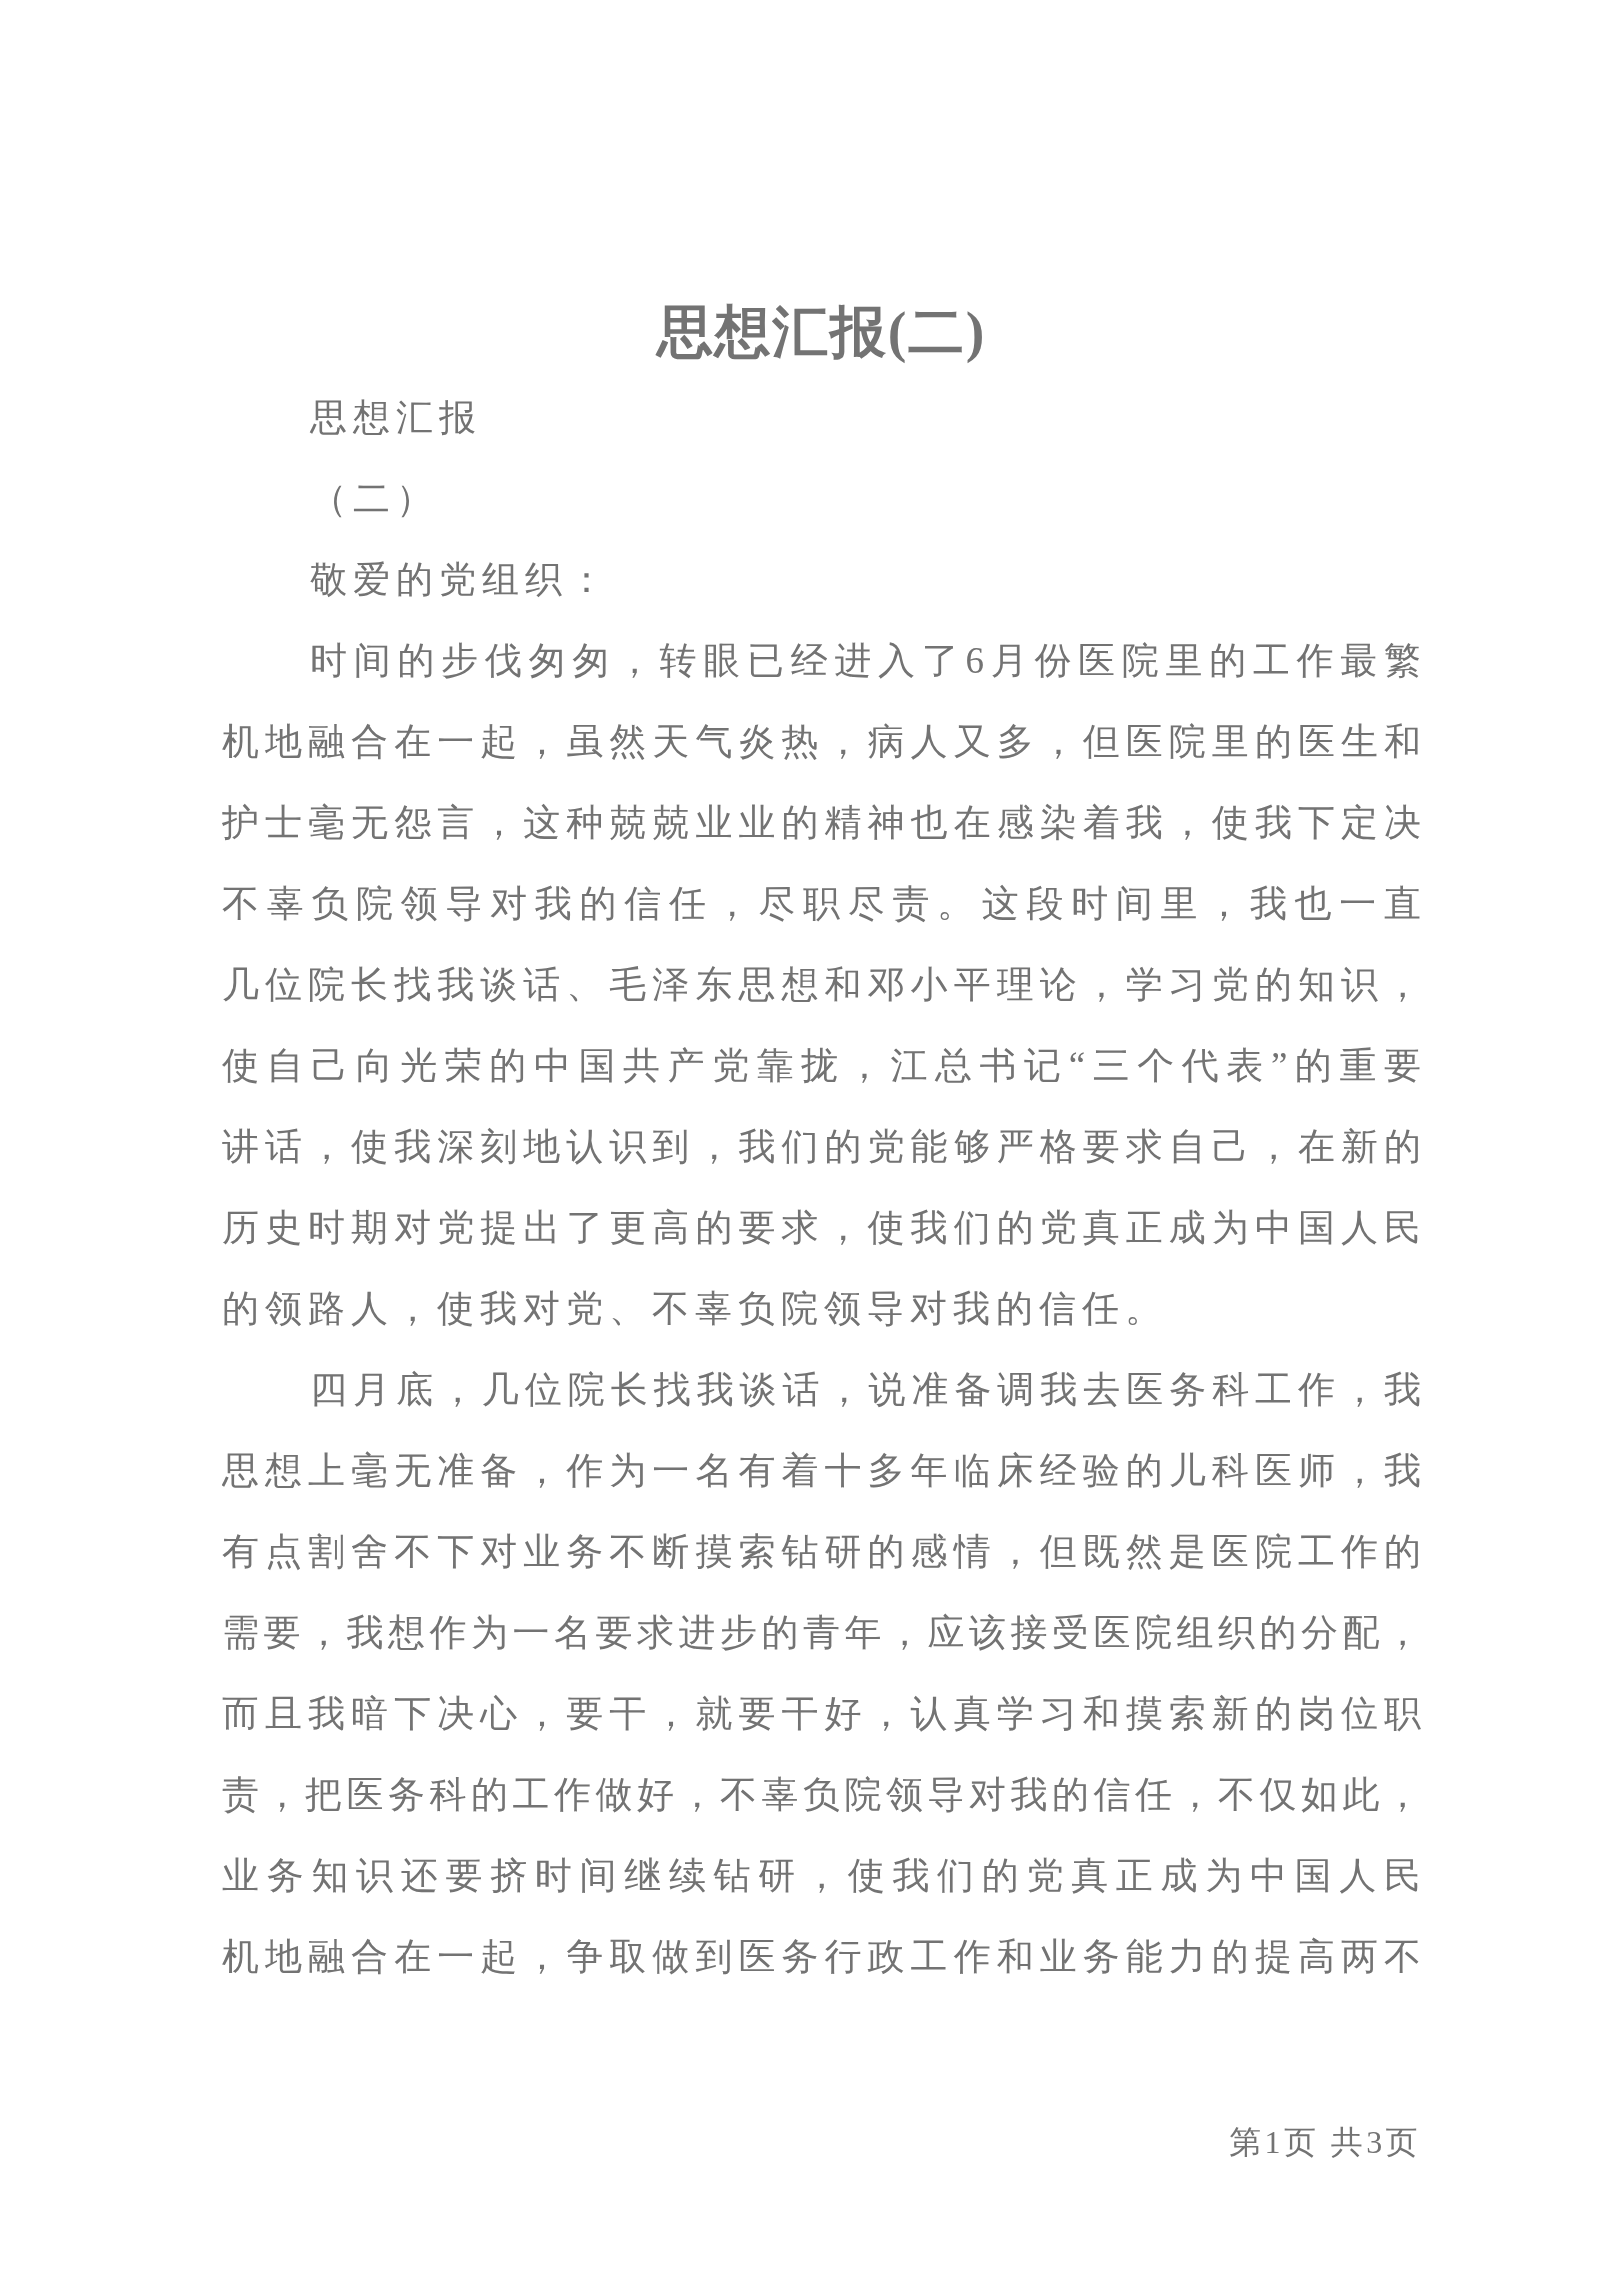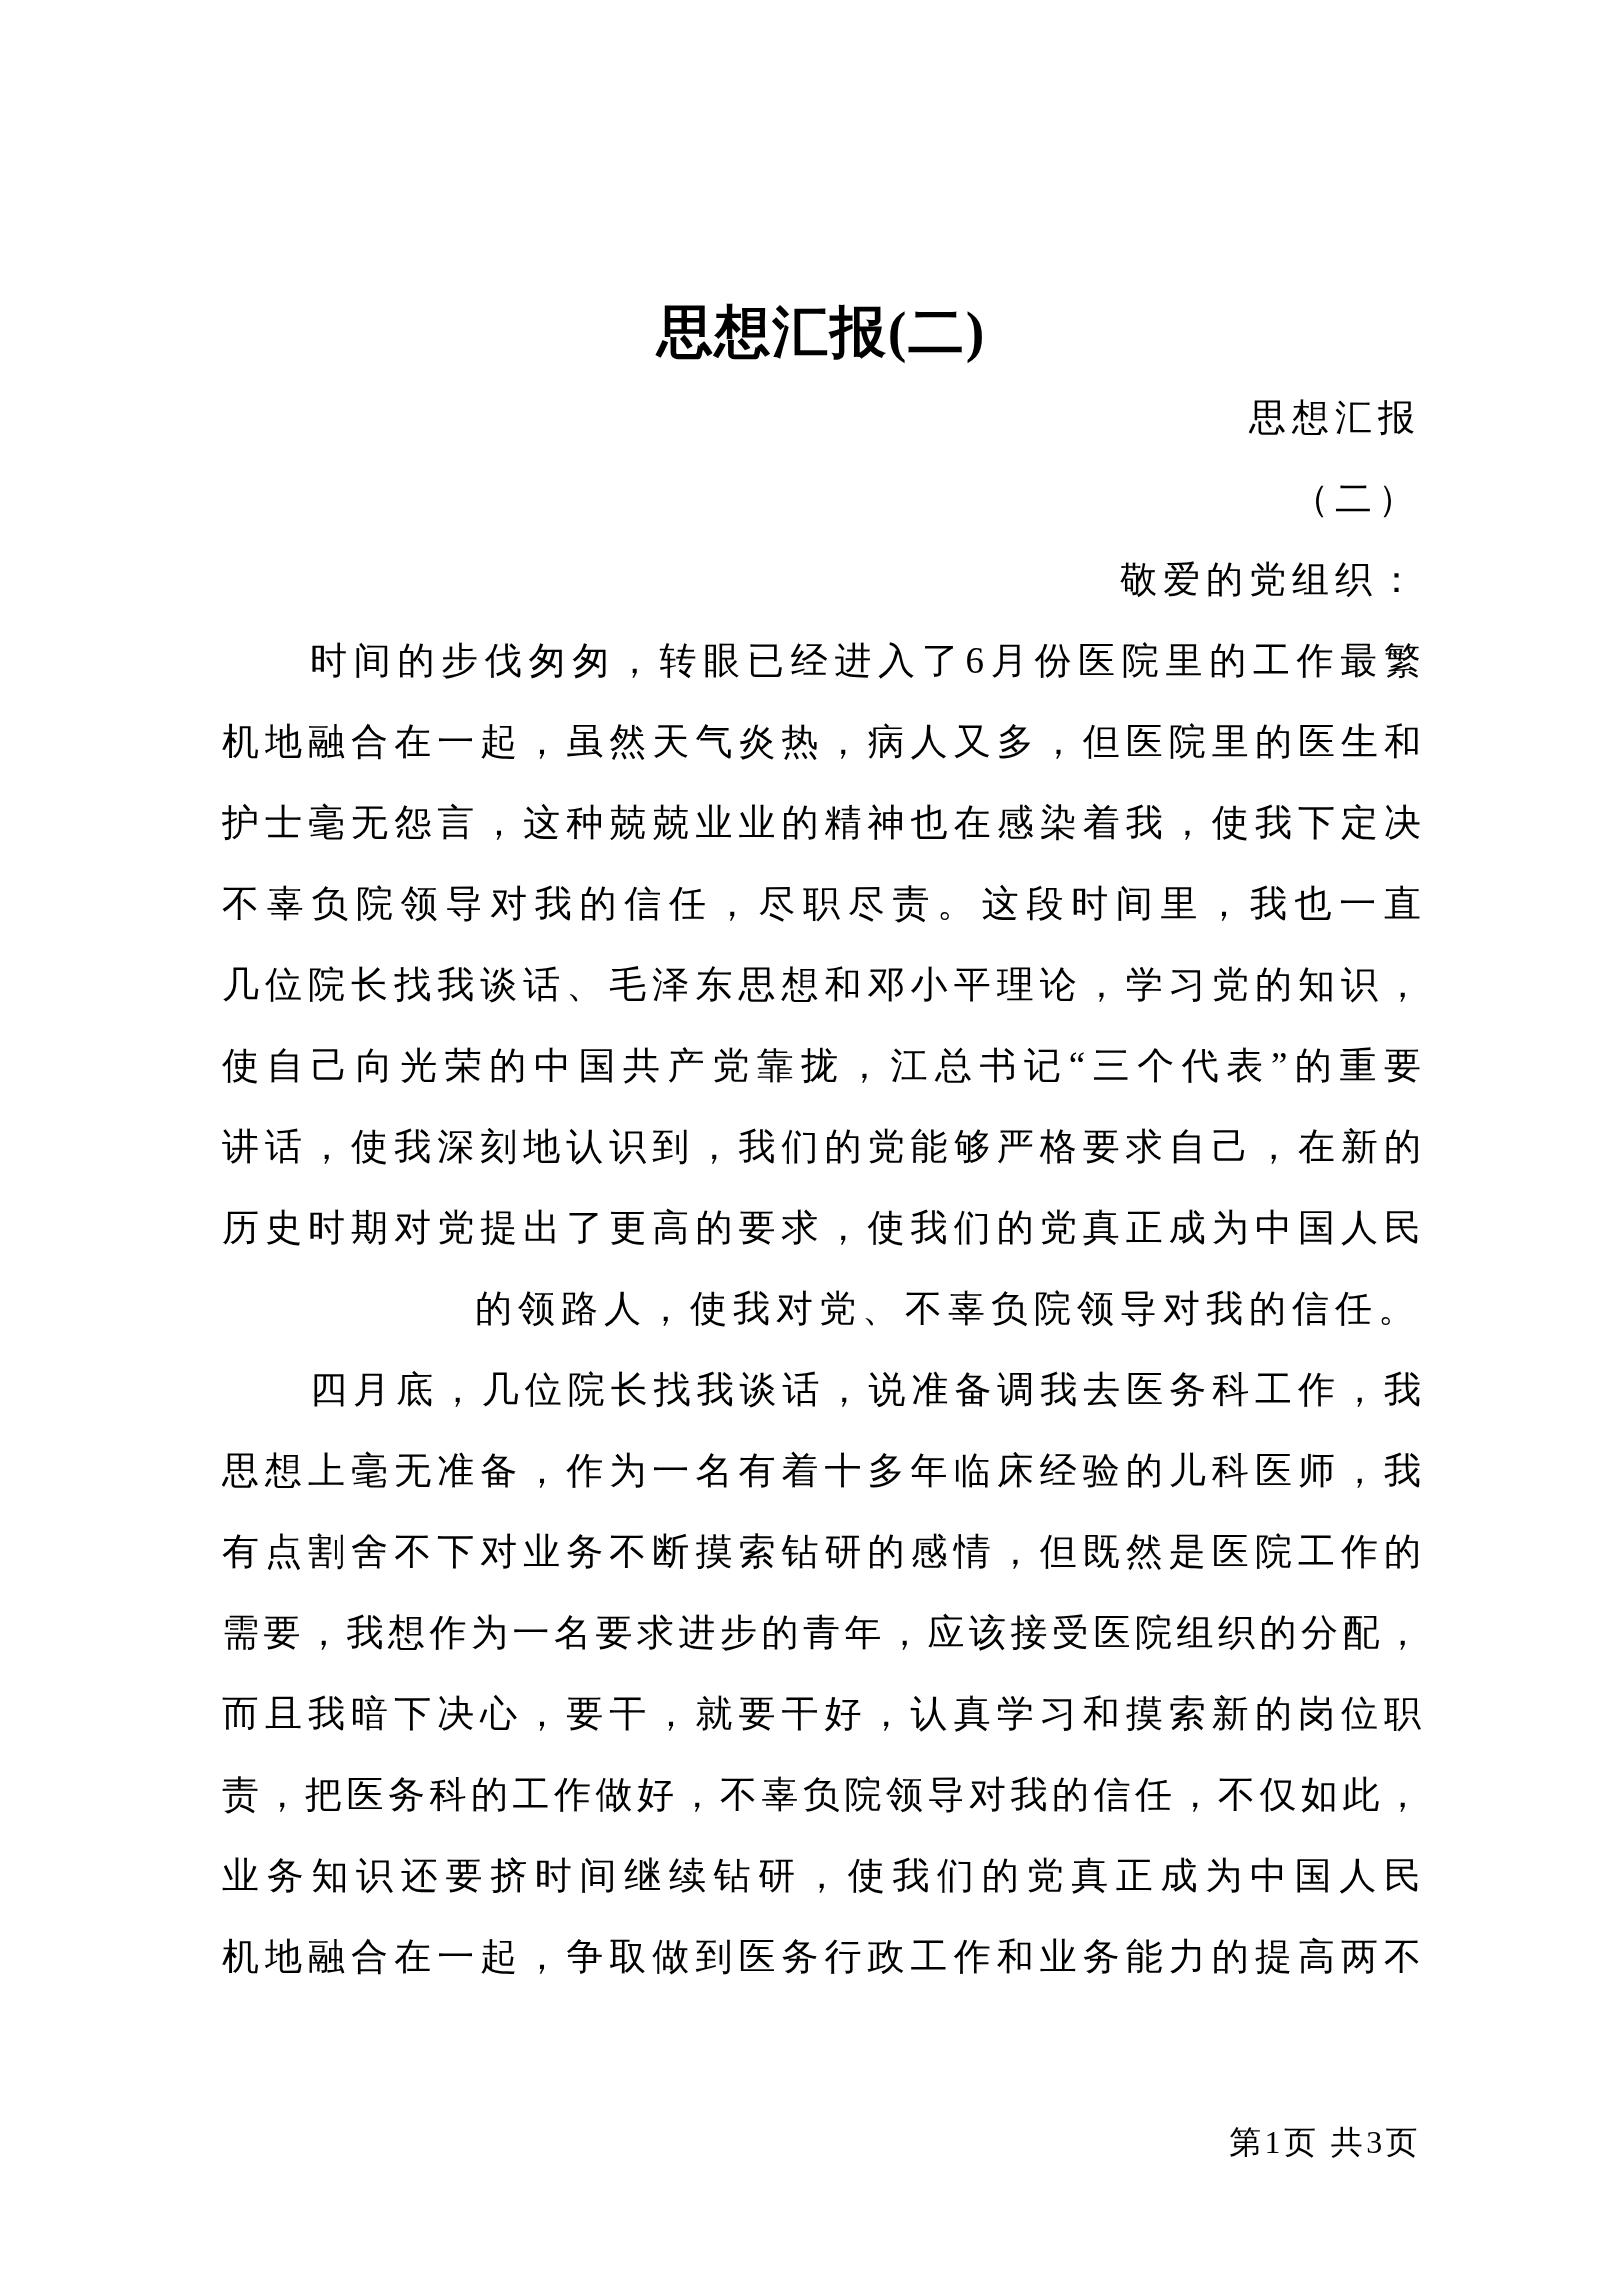--- a/index.html
+++ b/index.html
@@ -5,21 +5,21 @@
   html, body {
     margin: 0;
     padding: 0;
     background: #ffffff;
   }
   .page {
     position: relative;
     width: 1623px;
     height: 2295px;
     background: #ffffff;
-    color: #000000;
+    color: #737373;
     font-family: "Liberation Serif", "DejaVu Serif", serif;
     overflow: hidden;
     text-decoration: underline;
   }
   .doc-title {
     position: absolute;
     left: 222px;
     width: 1199px;
     top: 287px;
     height: 90px;
@@ -36,21 +36,21 @@
     left: 222px;
     top: 377px;
     width: 1199px;
   }
   .line {
     height: 81px;
     line-height: 81px;
     font-size: 37px;
   }
   .line.plain {
-    text-align: right;
+    text-align: left;
     letter-spacing: 6px;
     white-space: nowrap;
   }
   .line.justify {
     text-align: justify;
     text-align-last: justify;
     white-space: normal;
     overflow: hidden;
   }
   .line.indent {

